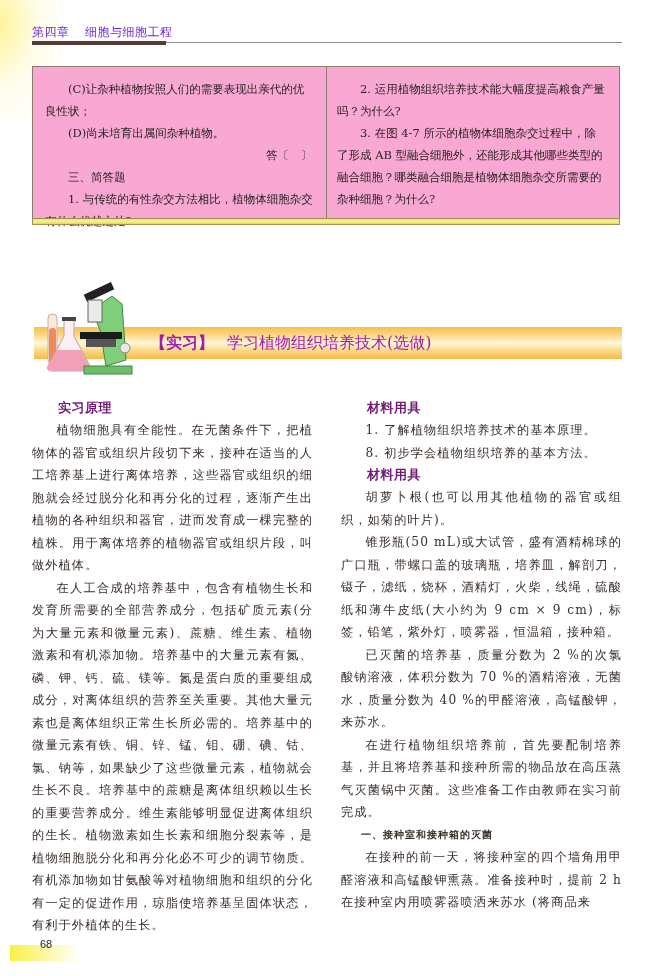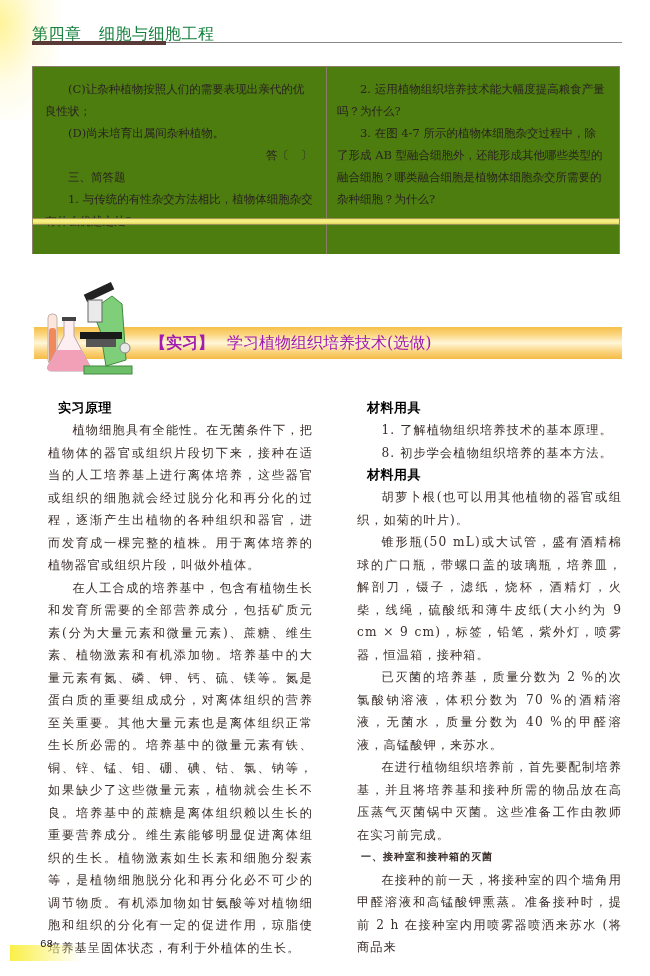--- a/index.html
+++ b/index.html
@@ -10,34 +10,34 @@
       color: #2a2320;
     }
     .corner-tint {
       position: absolute; left: 0; top: 0; width: 60px; height: 120px;
       background: radial-gradient(ellipse at 0% 20%, rgba(255,240,120,0.75) 0%, rgba(255,248,190,0.35) 45%, rgba(255,255,255,0) 80%);
       pointer-events: none;
     }
     
     .run-header {
       position: absolute; left: 32px; top: 24px; width: 590px;
-      font-size: 16px; letter-spacing: 0.5px; color: #15803d;
+      font-size: 12px; letter-spacing: 0.5px; color: #6d28d9; font-family: Liberation Serif, serif;
     }
     .run-header .chapter { margin-right: 12px; }
     .run-header-rule {
       position: absolute; left: 32px; top: 42px; width: 590px; height: 1px; background: #8a8a8a;
     }
     .run-header-rule-thick {
       position: absolute; left: 32px; top: 41px; width: 134px; height: 4px; background: #5a3a36;
     }
 
     
     .exercise-box {
-      position: absolute; left: 32px; top: 66px; width: 588px; height: 188px;
-      border: 1px solid #8a7e6a; border-bottom: none; background: #4d7c0f;
+      position: absolute; left: 32px; top: 66px; width: 588px; height: 152px;
+      border: 1px solid #8a7e6a; border-bottom: none; background: #f9a8d4;
       display: flex;
     }
     .exercise-box .col {
       padding: 11px 12px 0 12px; font-size: 11.5px; line-height: 22px;
     }
     .exercise-box .col.left { width: 295px; border-right: 1px solid #8a7e6a; }
     .exercise-box .col.right { width: 293px; padding-left: 10px; }
     .exercise-box p { text-indent: 2em; }
     .answer-line { text-align: right; padding-right: 2px; }
     .box-bottom-bar {
@@ -58,34 +58,34 @@
     .banner-title .tag { font-family: "DejaVu Sans", "Liberation Sans", sans-serif; font-weight: bold; margin-right: 8px; }
     .banner-illustration { position: absolute; left: 30px; top: 270px; width: 110px; height: 110px; }
 
     
     .columns { position: absolute; left: 32px; top: 397px; width: 590px; display: flex; }
     .column { font-size: 12.2px; line-height: 22.5px; letter-spacing: 1.1px; color: #3a2e2a; }
     .column.left { width: 282px; }
     .column.right { width: 282px; margin-left: 28px; }
     .column h3 {
       font-family: "DejaVu Sans", "Liberation Sans", sans-serif;
-      font-weight: bold; font-size: 13px; color: #000000;
+      font-weight: bold; font-size: 13px; color: #701a75;
       padding-left: 2em; letter-spacing: 0.5px; line-height: 22px;
     }
-    .column p { text-indent: 2em; text-align: justify; margin-left: 16px; }
+    .column p { text-indent: 2em; text-align: justify; }
     .column p.item { text-indent: 2em; }
     .column h4 { font-weight: bold; font-size: 10px; padding-left: 2em; letter-spacing: 1px; }
 
     .page-number-bg {
       position: absolute; left: 10px; top: 945px; width: 70px; height: 16px;
       background: linear-gradient(90deg, rgba(250,238,60,0.95) 0%, rgba(252,244,120,0.7) 50%, rgba(255,255,255,0) 100%);
     }
     .page-number {
       position: absolute; left: 40px; top: 938px; font-size: 11px; color: #2a2320;
-      font-family: Liberation Mono, monospace;
+      font-family: Liberation Sans, sans-serif;
     }
   </style>
 </head>
 <body>
 
 <div class="corner-tint"></div>
 
 <div class="run-header">
   <span class="chapter">第四章</span>
   <span>细胞与细胞工程</span>

